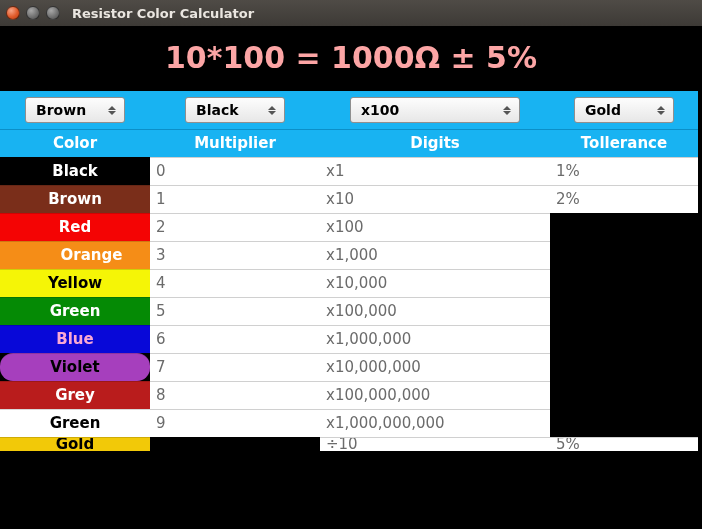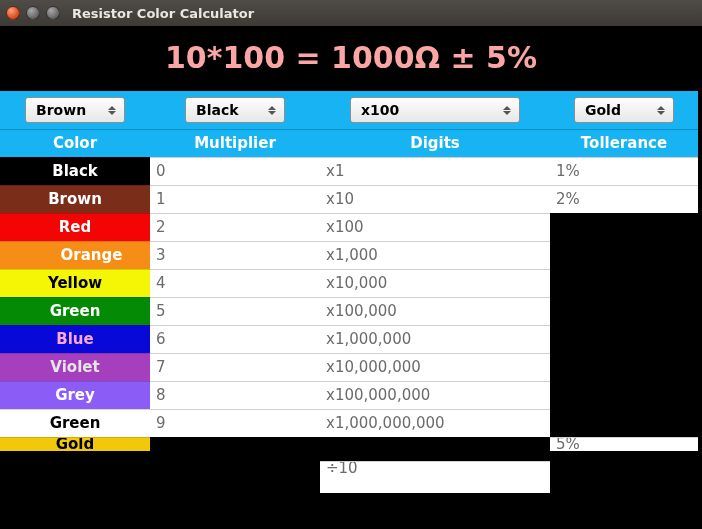--- a/index.html
+++ b/index.html
@@ -86,22 +86,22 @@
   .empty-cell { background: #000; }
 
   
   .c-black  { background:#000;    color:#fff; }
   .c-brown  { background:#7a2e1a; color:#fff; }
   .c-red    { background:#f40404; color:#fff; }
   .c-orange { background:#f58d17; color:#fff;padding-left:33px; }
   .c-yellow { background:#f5f506; color:#000; }
   .c-green  { background:#058a05; color:#fff; }
   .c-blue   { background:#0808d8; color:#f9a8d4; }
-  .c-violet { background:#a63fbd; color:#e5e5e5; }
-  .c-grey   { background:#8b5cf6; color:#fff; }
+  .c-violet { background:#a63fbd; color:#000000;border-radius:13px; }
+  .c-grey   { background:#b91c1c; color:#fff; }
   .c-white  { background:#fff;    color:#000; }
   .c-gold   { background:#f2c908; color:#000; }
 </style>
 </head>
 <body>
 
 <div class="titlebar">
   <span class="win-btn win-close"></span>
   <span class="win-btn win-min"></span>
   <span class="win-btn win-max"></span>
@@ -191,16 +191,16 @@
       <div class="color-cell c-grey">Grey</div>
       <div class="data-cell">8</div>
       <div class="data-cell">x100,000,000</div>
       <div class="empty-cell"></div>
       <div class="color-cell c-white">Green</div>
       <div class="data-cell">9</div>
       <div class="data-cell">x1,000,000,000</div>
       <div class="empty-cell"></div>
       <div class="color-cell c-gold" style="height: 14px; line-height: 12px; overflow: hidden;">Gold</div>
       <div class="empty-cell" style="height: 14px; line-height: 12px; overflow: hidden;"></div>
-      <div class="data-cell" style="height: 32px; line-height: 12px; overflow: hidden; margin-top: 24px;">÷10</div>
+      <div class="data-cell" style="height: 14px; line-height: 12px; overflow: hidden;">÷10</div>
       <div class="data-cell" style="height: 14px; line-height: 12px; overflow: hidden;">5%</div>
     </div>
 </div>
 
 </body></html>

